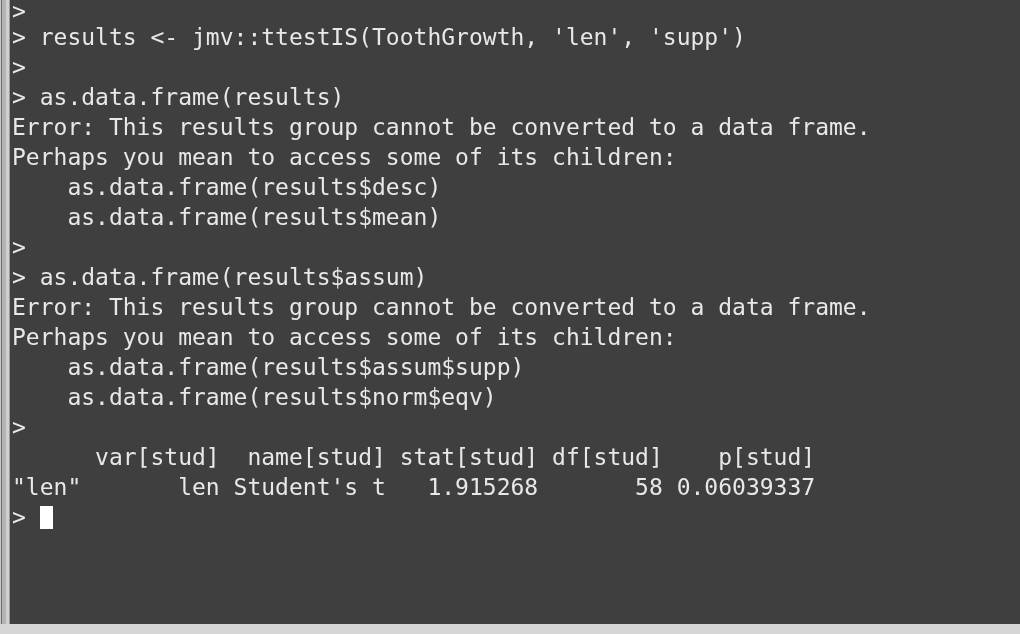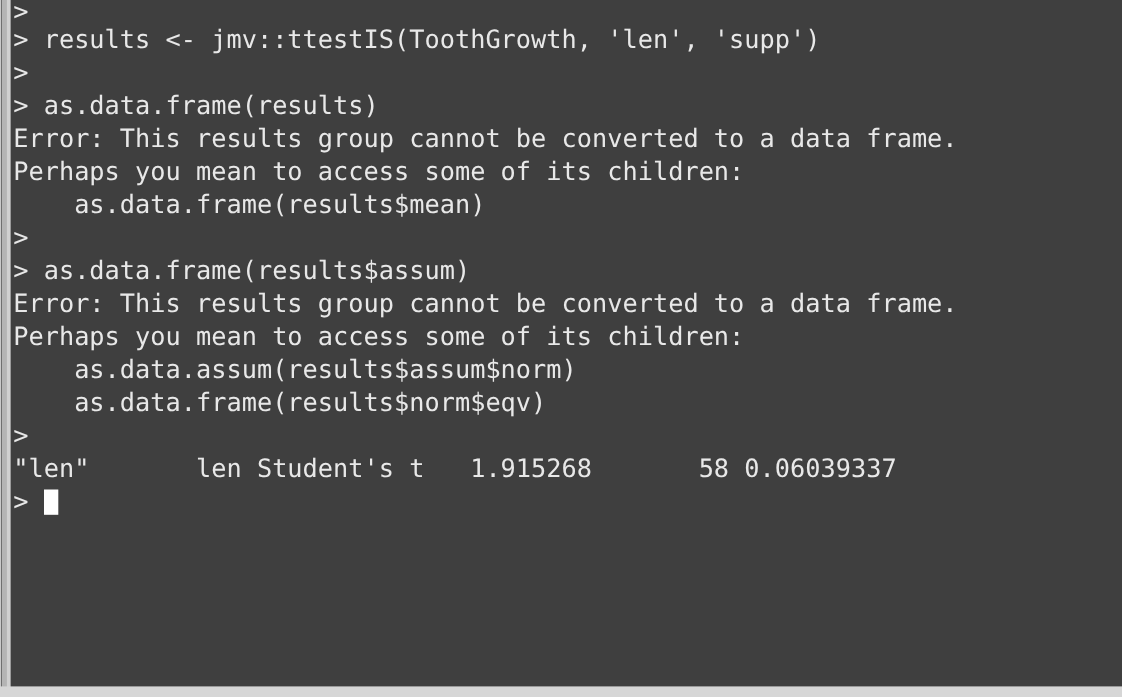--- a/index.html
+++ b/index.html
@@ -84,26 +84,28 @@
     <div id="gutter-thumb"></div>
   </div>
 
   <div id="console">
     <div class="line first">&gt;</div>
     <div class="line">&gt; results &lt;- jmv::ttestIS(ToothGrowth, 'len', 'supp')</div>
     <div class="line">&gt;</div>
     <div class="line">&gt; as.data.frame(results)</div>
     <div class="line">Error: This results group cannot be converted to a data frame.</div>
     <div class="line">Perhaps you mean to access some of its children:</div>
+    <div class="line">    as.data.frame(results$desc)</div>
     <div class="line">    as.data.frame(results$mean)</div>
     <div class="line">&gt;</div>
     <div class="line">&gt; as.data.frame(results$assum)</div>
     <div class="line">Error: This results group cannot be converted to a data frame.</div>
     <div class="line">Perhaps you mean to access some of its children:</div>
-    <div class="line">    as.data.assum(results$assum$norm)</div>
+    <div class="line">    as.data.frame(results$assum$supp)</div>
     <div class="line">    as.data.frame(results$norm$eqv)</div>
     <div class="line">&gt;</div>
+    <div class="line">      var[stud]  name[stud] stat[stud] df[stud]    p[stud]</div>
     <div class="line">"len"       len Student's t   1.915268       58 0.06039337</div>
     <div class="line"><span>&gt; </span><span class="cursor"></span></div>
   </div>
 
   <div id="bottom-strip"></div>
 </div>
 
 </body></html>

